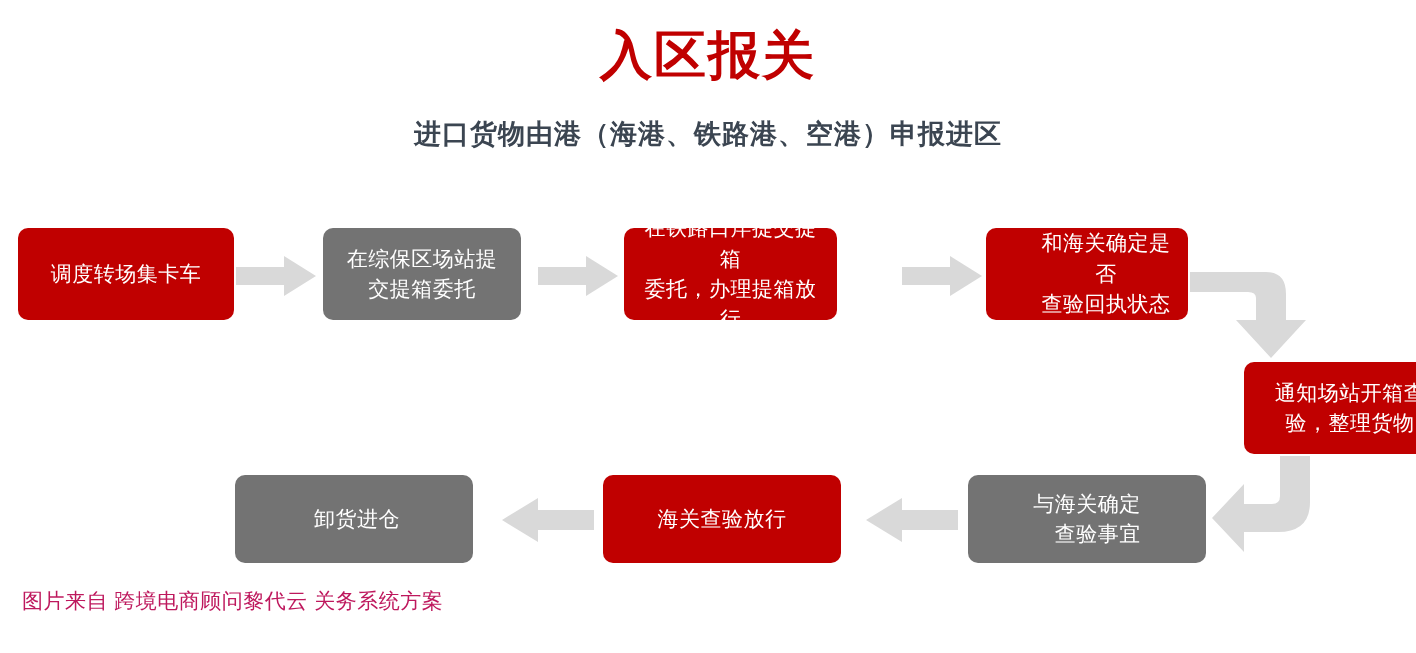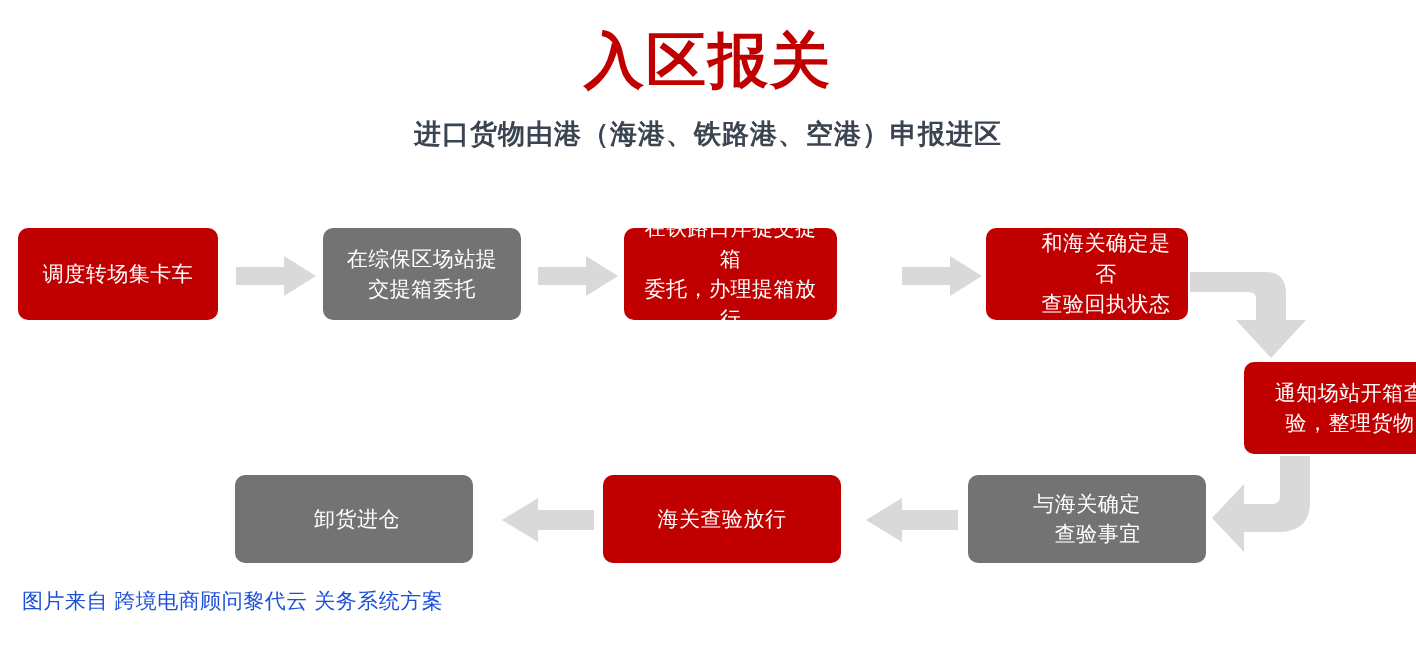--- a/index.html
+++ b/index.html
@@ -18,21 +18,21 @@
     overflow: hidden;
   }
 
   
   .title {
     position: absolute;
     left: 0;
     top: 26px;
     width: 1416px;
     text-align: center;
-    font-size: 60px;
+    font-size: 52px;
     font-weight: bold;
     color: #c00000;
     letter-spacing: 2px;
     line-height: 1.15;
   }
   .subtitle {
     position: absolute;
     left: 0;
     top: 118px;
     width: 1416px;
@@ -68,35 +68,35 @@
     position: absolute;
   }
   .arrow svg { display: block; }
 
   
   .footer {
     position: absolute;
     left: 22px;
     top: 587px;
     font-size: 21px;
-    color: #1d4ed8;
+    color: #be185d;
     letter-spacing: 0.5px;
     white-space: pre;
   }
 </style>
 </head>
 <body>
 
 <div id="canvas">
 
   <div class="title">入区报关</div>
 
   <div class="subtitle">进口货物由港（海港、铁路港、空港）申报进区</div>
 
-  <div class="node red" style="left:18px; top:228px; width:200px; height:92px;">
+  <div class="node red" style="left:18px; top:228px; width:216px; height:92px;">
     <span class="label">调度转场集卡车</span>
   </div>
 
   <div class="arrow" style="left:236px; top:256px;">
     <svg width="80" height="40" viewBox="0 0 80 40">
       <polygon points="0,11 48,11 48,0 80,20 48,40 48,29 0,29" fill="#d9d9d9"></polygon>
     </svg>
   </div>
 
   <div class="node orange" style="left:323px; top:228px; width:198px; height:92px;">

